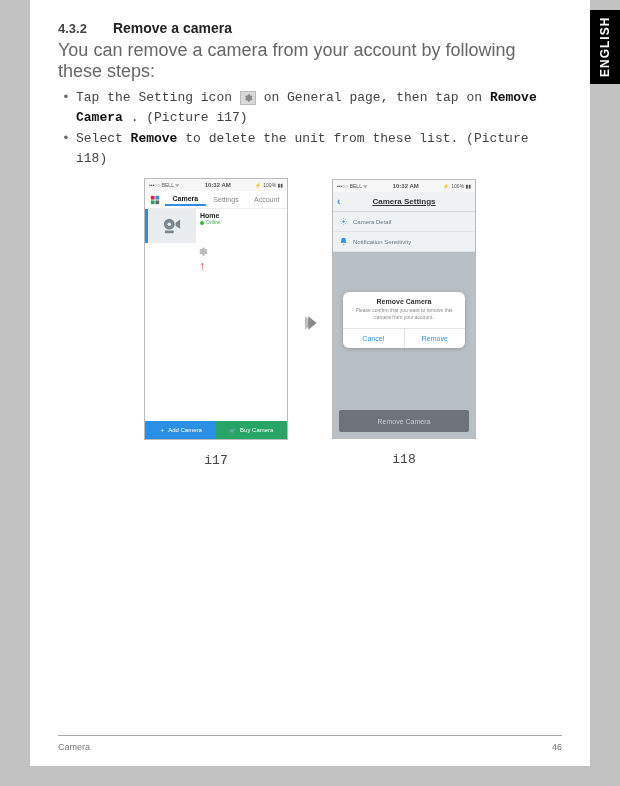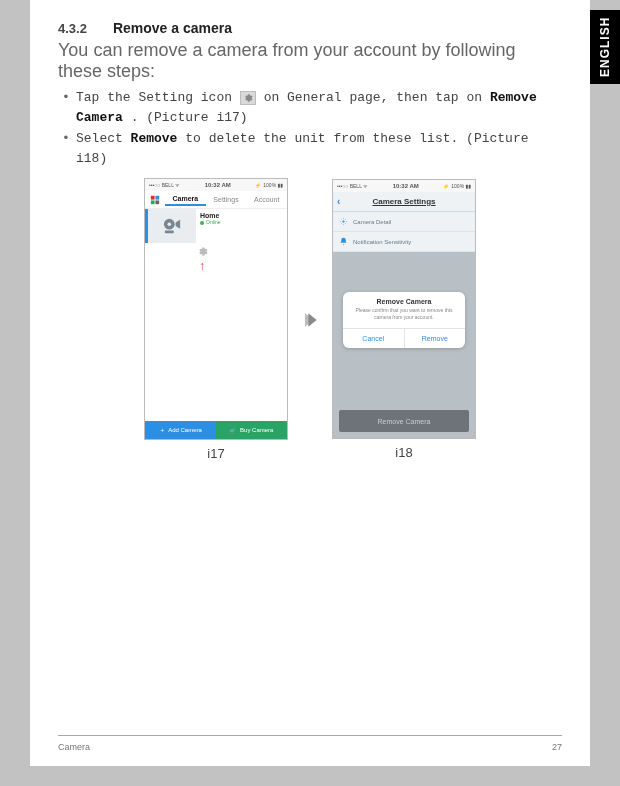--- a/index.html
+++ b/index.html
@@ -51,21 +51,21 @@
   .camera-row .info .status { font-size:5px; color:#3bb54a;}
   .camera-row .info .statusdot { display:inline-block; width:4px; height:4px; background:#3bb54a; border-radius:50%; vertical-align:middle; margin-right:2px;}
   .gear-row { padding-left:51px; }
   .gear-row .gearbox { display:inline-flex; width:12px; height:12px; align-items:center; justify-content:center; color:#aaa;}
   .arrow-up { padding-left:54px; color:#d33; font-size:12px; line-height:10px;}
   .phone .body17 { height:150px; }
   .bottom-buttons { display:flex; height:18px; }
   .bottom-buttons .bb { flex:1; color:#fff; font-size:6px; display:flex; align-items:center; justify-content:center; gap:3px;}
   .bb.add { background:#2b8fe6;}
   .bb.buy { background:#26a566;}
-  .caption { font-size:13px; font-family:Liberation Sans, sans-serif; color:#444; margin-top:6px;}
+  .caption { font-size:13px; font-family:Liberation Mono, monospace; color:#444; margin-top:13px;}
   .arrow-between { font-size:20px; color:#888; display:flex; align-items:center; height:232px;}
   .arrow-between svg { width:20px; height:20px;}
 
   
   .p2-header { height:20px; display:flex; align-items:center; font-size:8px; font-weight:bold; color:#2b8fe6; position:relative; border-bottom:1px solid #d0d8e0; background:#eef2f5;}
   .p2-header .back { position:absolute; left:4px; font-size:10px; color:#2b8fe6;}
   .p2-header .title { flex:1; text-align:center; color:#333;text-decoration:underline;}
   .p2-list { background:#eef2f5; height:40px; border-bottom:1px solid #d0d8e0;}
   .p2-item { display:flex; align-items:center; height:20px; padding:0 6px; font-size:6px; color:#6a7a88; border-bottom:1px solid #dde3e8;}
   .p2-item .icon { width:10px; margin-right:4px; display:flex; align-items:center;}
@@ -220,17 +220,17 @@
             <div class="remove-bar">Remove Camera</div>
           </div>
         </div>
         <div class="caption">i18</div>
       </div>
     </div>
   </div>
 
   <div class="footer">
     <span>Camera</span>
-    <span>27</span>
+    <span>46</span>
   </div>
 </div>
 
 <div class="side-tab">ENGLISH</div>
 
 </body></html>

